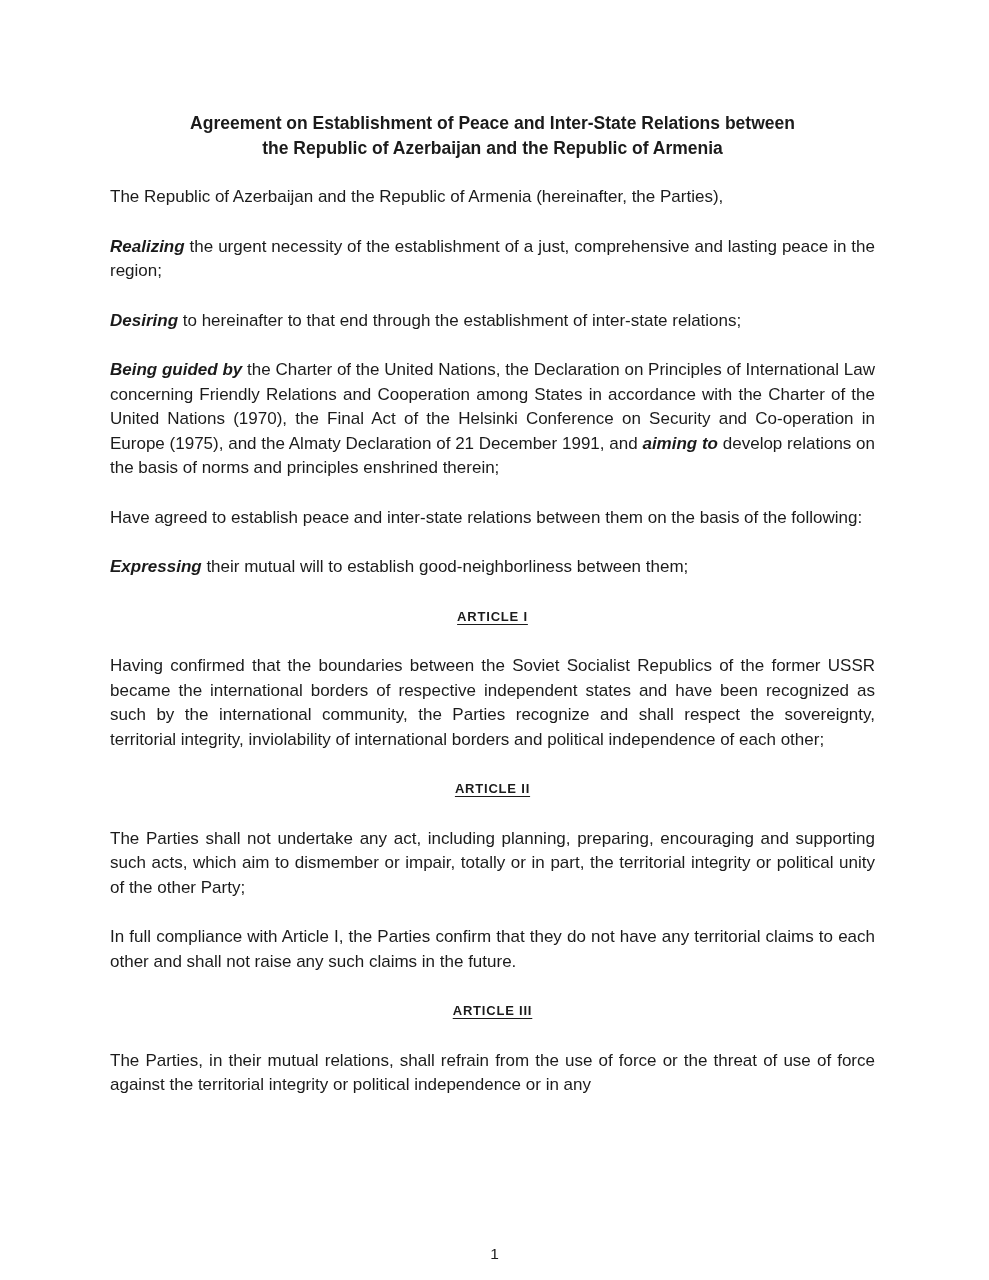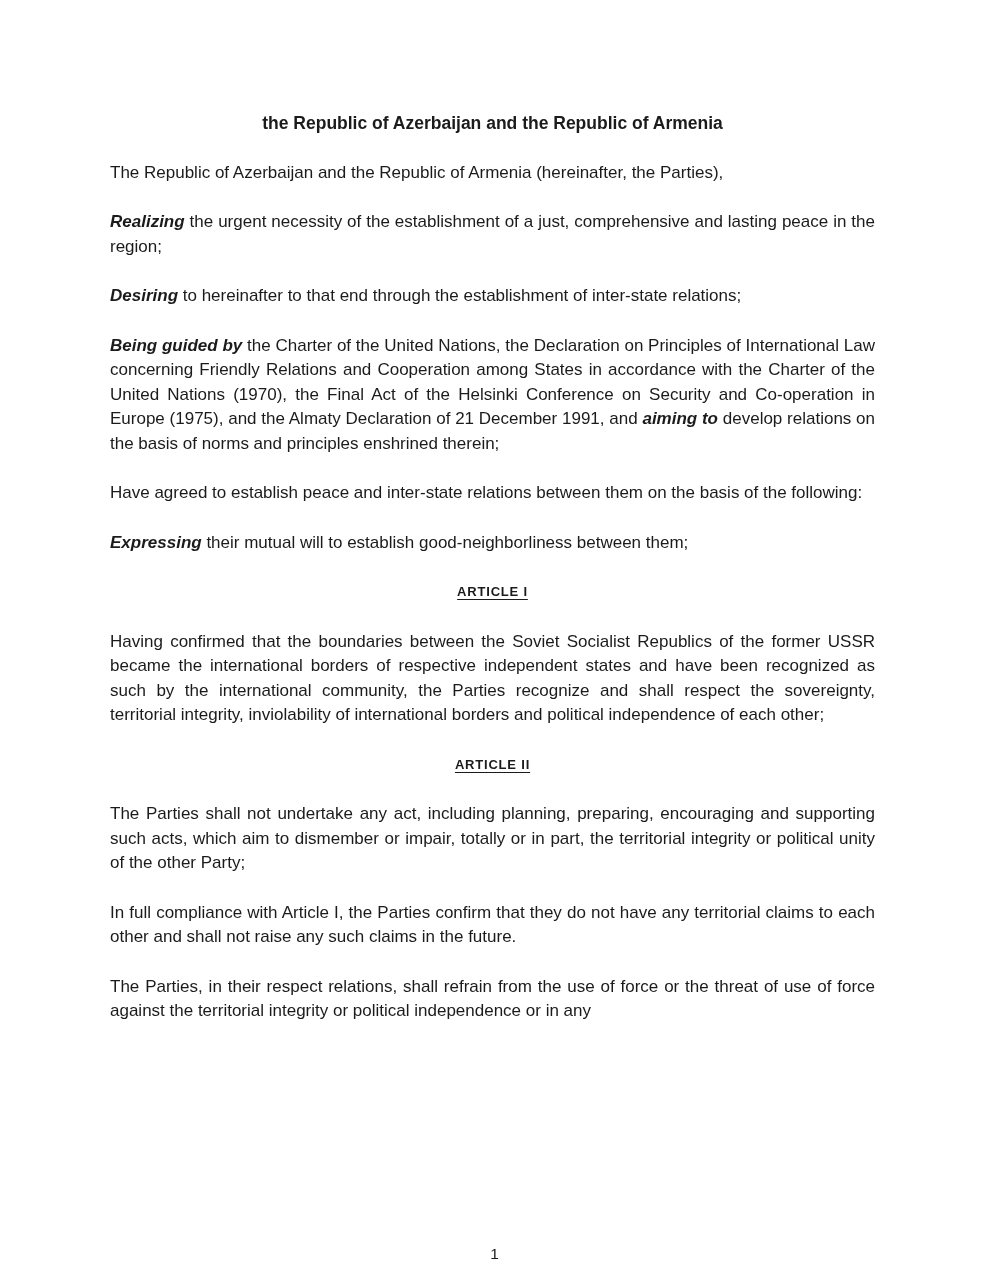--- a/index.html
+++ b/index.html
@@ -57,20 +57,21 @@
     font-size: 15.5px;
   }
 </style>
 </head>
 <body>
 
 <div class="page">
   <div class="content">
 
     <h1 class="title">
+      <span class="title-line">Agreement on Establishment of Peace and Inter-State Relations between</span>
       <span class="title-line">the Republic of Azerbaijan and the Republic of Armenia</span>
     </h1>
 
     <p class="para"><span>The Republic of Azerbaijan and the Republic of Armenia (hereinafter, the Parties),</span></p>
 
     <p class="para"><em>Realizing</em><span> the urgent necessity of the establishment of a just, comprehensive and lasting peace in the region;</span></p>
 
     <p class="para"><em>Desiring</em><span> to hereinafter to that end through the establishment of inter-state relations;</span></p>
 
     <p class="para"><em>Being guided by</em><span> the Charter of the United Nations, the Declaration on Principles of International Law concerning Friendly Relations and Cooperation among States in accordance with the Charter of the United Nations (1970), the Final Act of the Helsinki Conference on Security and Co-operation in Europe (1975), and the Almaty Declaration of 21 December 1991, and </span><em>aiming to</em><span> develop relations on the basis of norms and principles enshrined therein;</span></p>
@@ -82,19 +83,20 @@
     <h2 class="article-heading"><span class="u">ARTICLE I</span></h2>
 
     <p class="para"><span>Having confirmed that the boundaries between the Soviet Socialist Republics of the former USSR became the international borders of respective independent states and have been recognized as such by the international community, the Parties recognize and shall respect the sovereignty, territorial integrity, inviolability of international borders and political independence of each other;</span></p>
 
     <h2 class="article-heading"><span class="u">ARTICLE II</span></h2>
 
     <p class="para"><span>The Parties shall not undertake any act, including planning, preparing, encouraging and supporting such acts, which aim to dismember or impair, totally or in part, the territorial integrity or political unity of the other Party;</span></p>
 
     <p class="para"><span>In full compliance with Article I, the Parties confirm that they do not have any territorial claims to each other and shall not raise any such claims in the future.</span></p>
 
+    <h2 class="article-heading"><span class="u">ARTICLE III</span></h2>
 
-    <p class="para"><span>The Parties, in their respect relations, shall refrain from the use of force or the threat of use of force against the territorial integrity or political independence or in any</span></p>
+    <p class="para"><span>The Parties, in their mutual relations, shall refrain from the use of force or the threat of use of force against the territorial integrity or political independence or in any</span></p>
 
   </div>
 
   <div class="page-footer">1</div>
 </div>
 
 </body></html>

